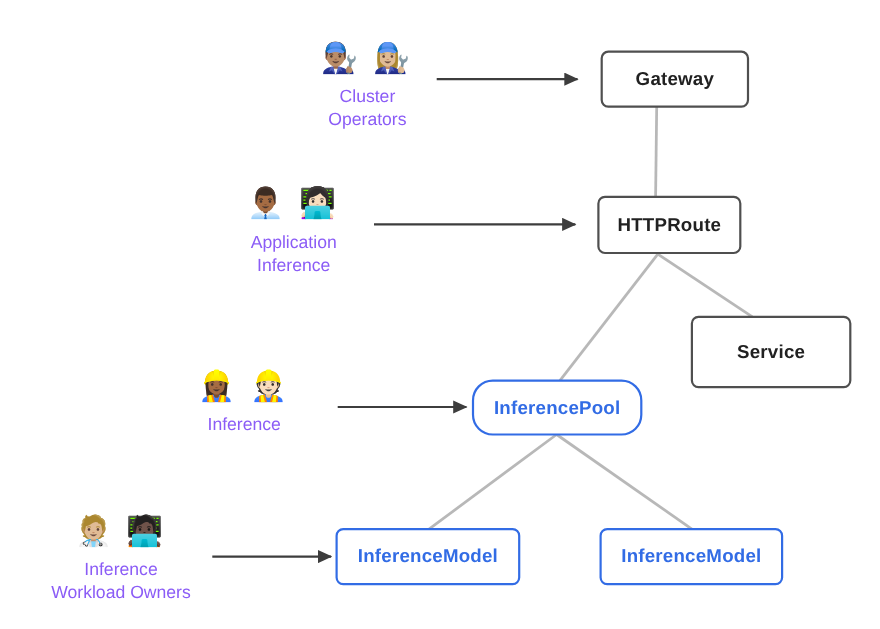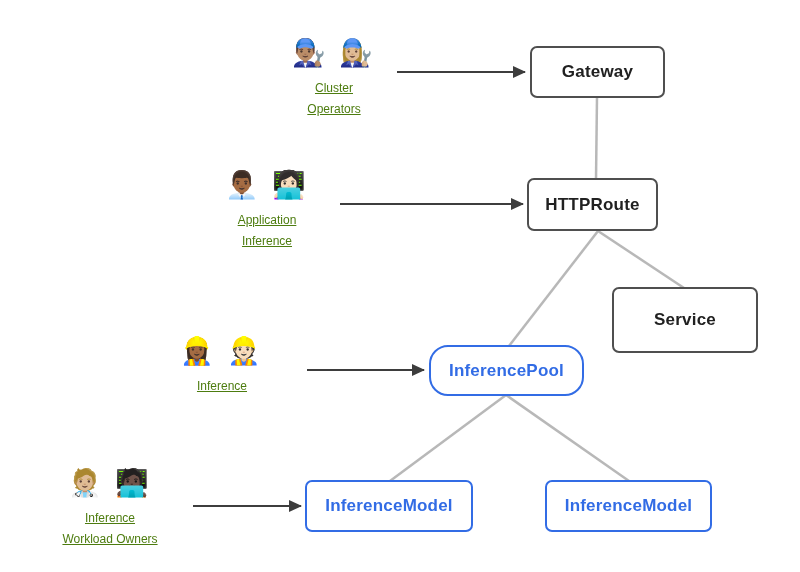--- a/index.html
+++ b/index.html
@@ -27,45 +27,45 @@
     background: #ffffff;
     border-radius: 7px;
     font-size: 17px;
     font-weight: bold;
     letter-spacing: 0.2px;
     box-sizing: border-box;
   }
   .node.standard {
     border: 2.5px solid #4f4f4f;
     color: #212121;
+    margin-left: 16px;
   }
   .node.extension {
     border: 2px solid #326ce5;
     color: #326ce5;
   }
   .persona {
     position: absolute;
     display: flex;
     flex-direction: column;
     align-items: center;
     text-align: center;
   }
   .persona-emojis {
     font-size: 27px;
     line-height: 44px;
     letter-spacing: 3px;
     white-space: nowrap;
     margin-bottom: 3px;
   }
   .persona-label {
-    font-size: 12px;
+    font-size: 16px;
     line-height: 21px;
-    color: #4d7c0f;
+    color: #8b5cf6;
     white-space: nowrap;
-    text-decoration: underline;
   }
 </style>
 </head>
 <body>
 
 <div class="canvas">
 
   <svg class="edge-layer" width="800" height="572" viewBox="0 0 800 572" xmlns="http://www.w3.org/2000/svg">
     <defs>
       <marker id="arrowhead" markerUnits="userSpaceOnUse" markerWidth="14" markerHeight="12" refX="12" refY="6" orient="auto">

